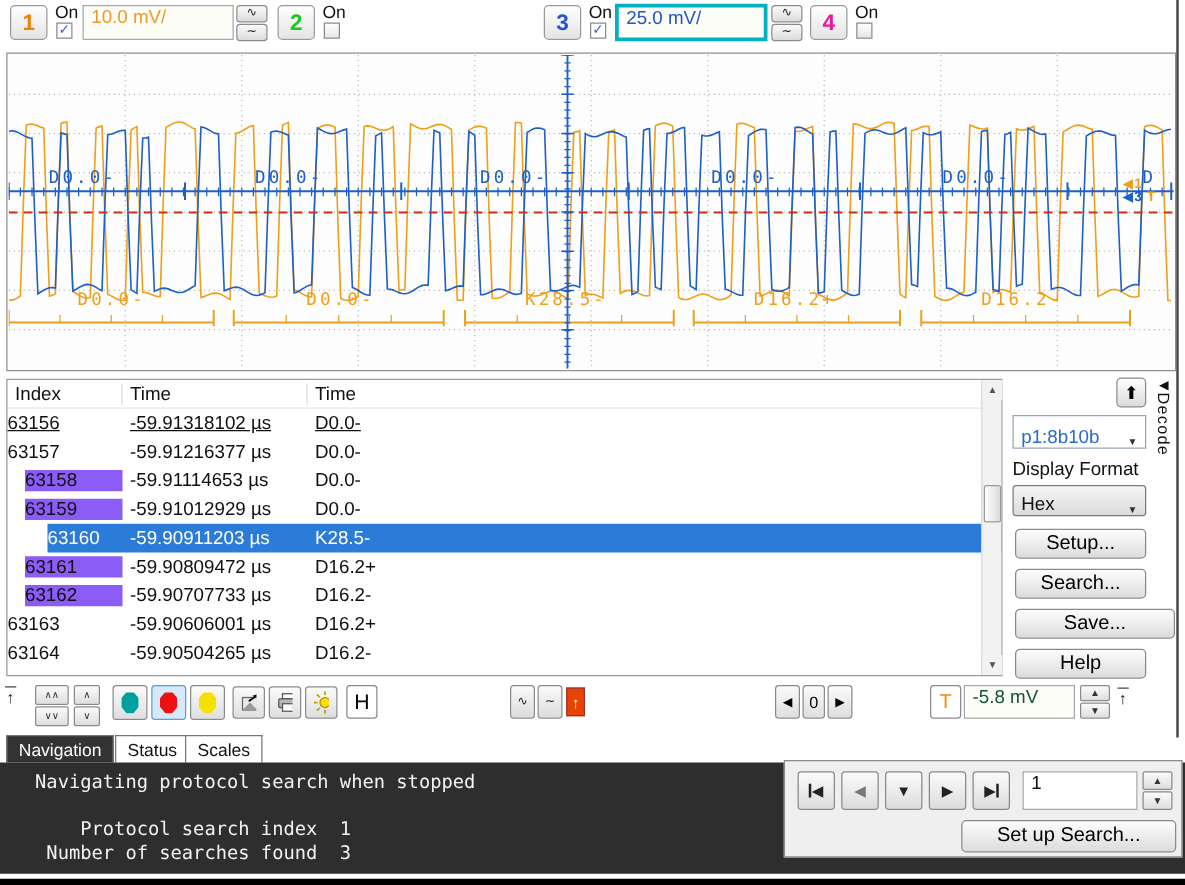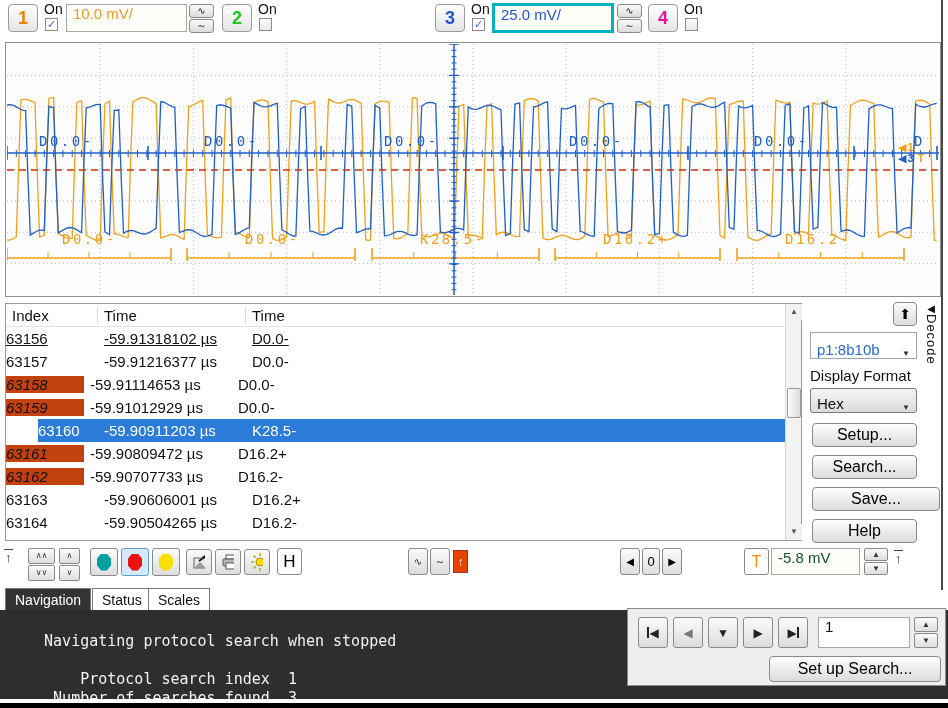--- a/index.html
+++ b/index.html
@@ -32,21 +32,21 @@
   #table-panel{left:5px;top:303px;width:797px;height:238px;border:1px solid #9a9a9a;background:#fff;}
   .thead{display:flex;height:23px;border-bottom:1px solid #e3e3e3;font-size:15px;align-items:center;}
   .th{padding-left:6px;}
   .th.c1{width:92px;border-right:1px solid #dcdcdc;}
   .th.c2{width:148px;border-right:1px solid #dcdcdc;}
   .th.c3{flex:1;}
   .trow{display:flex;height:23px;font-size:15px;align-items:center;position:relative;}
   .td1{width:92px;text-align:left;padding-right:6px;}
   .td2{width:148px;padding-left:6px;}
   .td3{flex:1;padding-left:6px;}
-  .trow.gray .td1{background:#c2410c;width:78px;font-style:italic;}
+  .trow.gray .td1{background:#8b5cf6;margin-left:14px;width:78px;}
   .trow.sel{background:#2b7bd8;color:#fff;margin-left:32px;}
   .trow.sel .td1{width:60px;}
   .trow.und span{text-decoration:underline;}
 
   
   .sbar{position:absolute;right:0;top:0;width:16px;height:236px;background:#f2f2f2;border-left:1px solid #d8d8d8;}
   .sbtn{position:absolute;left:0;width:16px;height:16px;background:#f2f2f2;color:#555;font-size:8px;
         text-align:center;line-height:16px;}
   .sthumb{position:absolute;left:1px;top:84px;width:14px;height:30px;border:1px solid #9a9a9a;border-radius:2px;
           background:linear-gradient(90deg,#fdfdfd,#dcdcdc);}
@@ -67,21 +67,21 @@
   .upbar{font-size:13px;color:#222;border-top:1px solid #444;line-height:15px;padding:0 1px;}
   .spincol{display:flex;flex-direction:column;gap:1px;}
   .spinbtn{border:1px solid #8a8a8a;border-radius:2px;background:linear-gradient(#fbfbfb,#dedede);
            font-size:8px;line-height:8px;color:#333;text-align:center;}
 
   
   .tab{position:absolute;top:588px;height:22px;display:flex;align-items:center;padding:0 9px;
        font-size:14px;border:1px solid #777;border-bottom:none;background:#fff;}
   .tab.active{background:#333;color:#fff;}
   #dark-panel{left:0;top:610px;width:948px;height:90px;background:#2e2e2e;}
-  #status-text{position:absolute;left:10px;top:6px;margin:16px;color:#f2f2f2;
+  #status-text{position:absolute;left:10px;top:6px;margin:0;color:#f2f2f2;
                font-family:"DejaVu Sans Mono","Liberation Mono",monospace;font-size:15px;line-height:19px;}
   #nav-panel{left:627px;top:608px;width:319px;height:78px;background:#efefef;border:1px solid #8a8a8a;}
   .nbtn{position:absolute;top:8px;width:30px;height:31px;border:1px solid #8a8a8a;border-radius:3px;
         background:linear-gradient(#fbfbfb,#dcdcdc);display:flex;align-items:center;justify-content:center;
         font-size:12px;color:#222;}
   .endbar{width:2px;height:11px;background:#222;}
   #watermark{left:735px;top:677px;font-size:20px;color:#a3b01e;opacity:.9;letter-spacing:1px;}
   #white-strip{left:0;top:699px;width:948px;height:4px;background:#fff;}
   #black-bar{left:0;top:703px;width:948px;height:5px;background:#000;}
   #right-divider{left:941px;top:0;width:2px;height:590px;background:#4a4a4a;}

